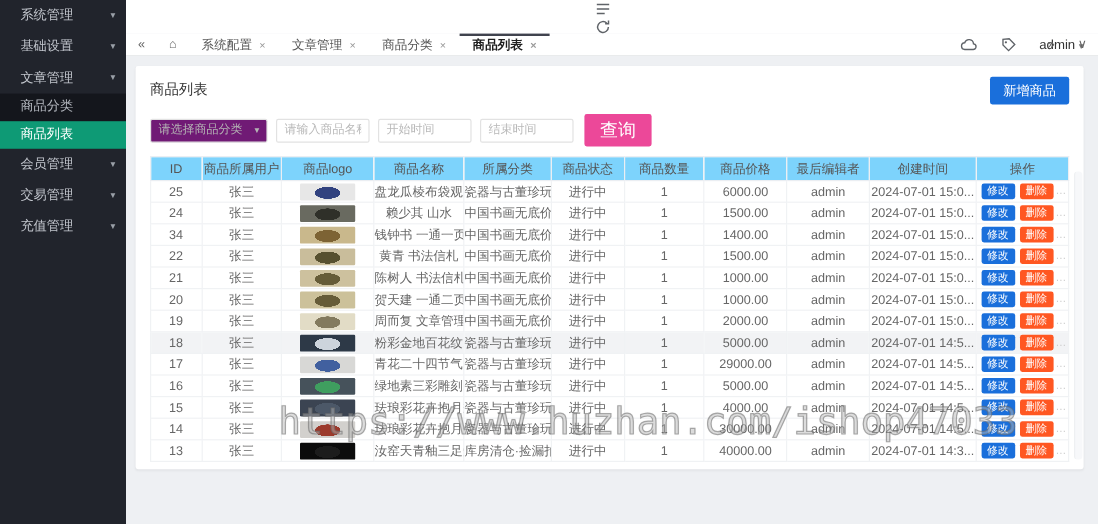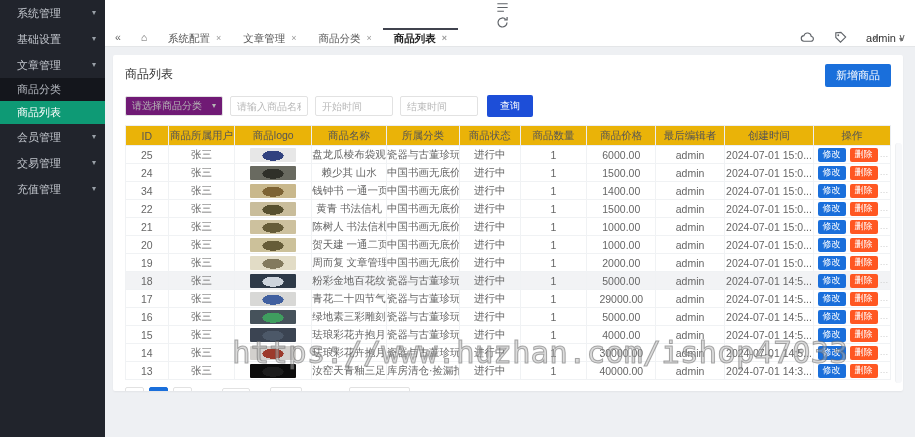--- a/index.html
+++ b/index.html
@@ -37,24 +37,24 @@
   .card { position:absolute; left:8px; top:8px; right:12px; bottom:46px; background:#fff; border-radius:2px; box-shadow:0 1px 2px rgba(0,0,0,.05); padding:9px 12px; overflow:hidden; }
   .card-head { display:flex; align-items:flex-start; }
   .card-title { font-size:12px; color:#333; padding-top:2px; }
   .add-btn { margin-left:auto; background:#1a6fdb; color:#fff; font-size:11px; padding:4px 11px; border:none; border-radius:2px; cursor:pointer; }
 
   .filters { display:flex; gap:7px; margin-top:8px; align-items:center; }
   .f-select { width:98px; height:20px; border:1px solid #e2e2e2; border-radius:2px; font-size:10px; color:#b5b5b5; line-height:18px; padding:0 6px; position:relative; background:#701a75; cursor:pointer; }
   .f-select .caret { position:absolute; right:6px; top:0; color:#b5b5b5; font-size:8px; }
   .f-input { width:78px; height:20px; border:1px solid #e2e2e2; border-radius:2px; font-size:10px; padding:0 6px; color:#666; outline:none; }
   input::placeholder { color:#b9b9b9; }
-  .search-btn { background:#1d4ed8; color:#fff; font-size:10px; padding:4px 13px; border:none; border-radius:2px; margin-left:2px; cursor:pointer; }
+  .search-btn { background:#ec4899; color:#fff; font-size:15px; padding:4px 13px; border:none; border-radius:2px; margin-left:2px; cursor:pointer; }
 
   table { width:100%; border-collapse:collapse; table-layout:fixed; margin-top:8px; font-size:10.5px; color:#666; }
-  th { background:#eab308; font-weight:normal; color:#555; height:20px; border:1px solid #ebeef2; white-space:nowrap; overflow:hidden; }
+  th { background:#7dd3fc; font-weight:normal; color:#555; height:20px; border:1px solid #ebeef2; white-space:nowrap; overflow:hidden; }
   td { height:18px; text-align:center; border:1px solid #f0f2f4; white-space:nowrap; overflow:hidden; color:#666; }
   tr.highlight td { background:#f2f3f5; }
   .logo-box { width:46px; height:14px; margin:0 auto; border-radius:1px; }
   .op-btn { display:inline-block; font-size:9px; color:#fff; padding:2px 5px; border-radius:2px; margin:0 2px; border:none; cursor:pointer; line-height:1.1; }
   .op-edit { background:#1a6fdb; }
   .op-del { background:#ff5722; }
   .op-more { color:#ccc; font-size:9px; }
 
   .pager { display:flex; align-items:center; gap:5px; margin-top:7px; font-size:10px; color:#666; }
   .pg-box { min-width:19px; height:19px; line-height:17px; text-align:center; border:1px solid #e2e2e2; background:#fff; padding:0 5px; border-radius:2px; color:#666; cursor:pointer; }

